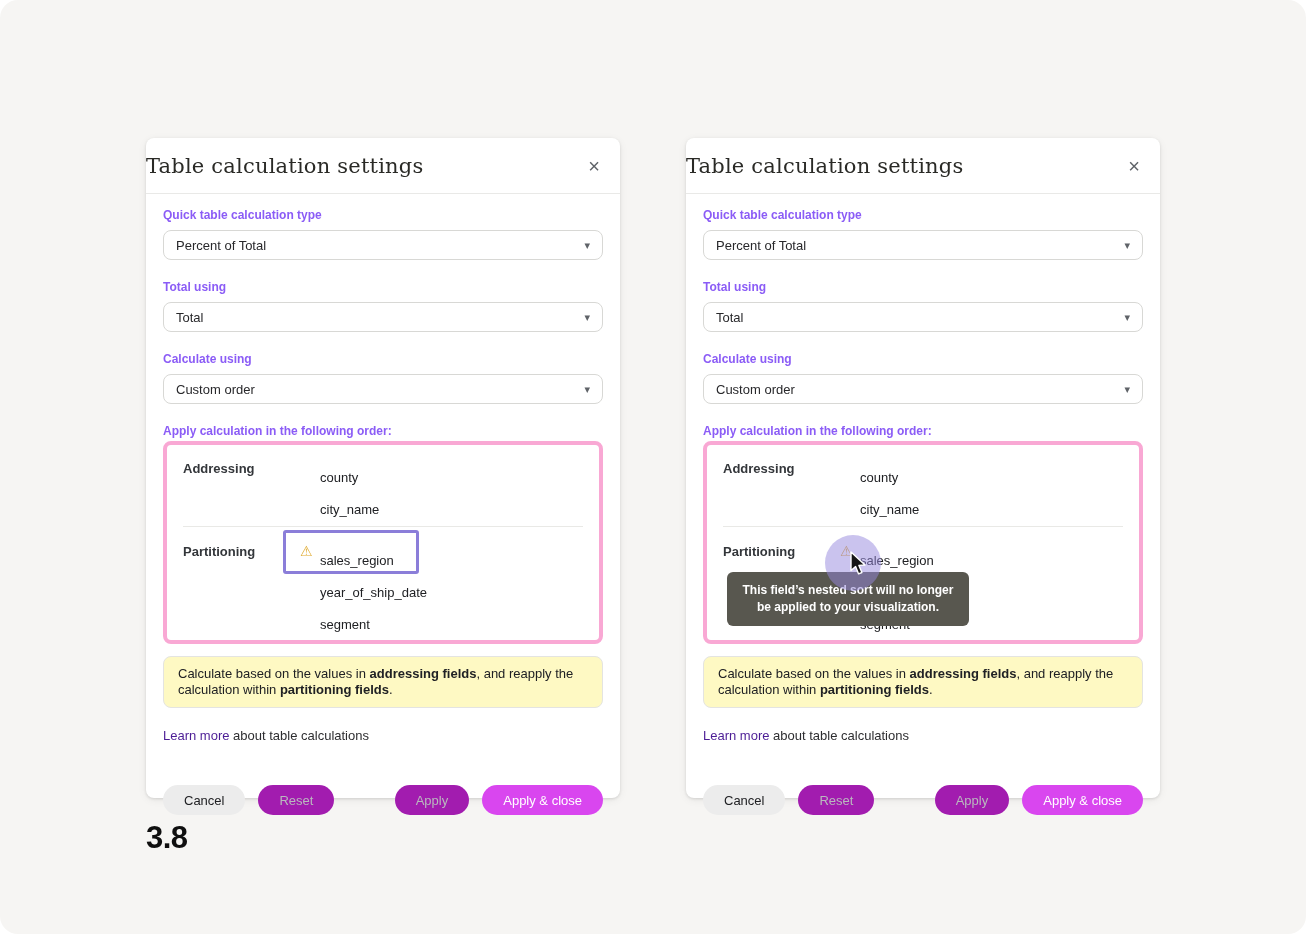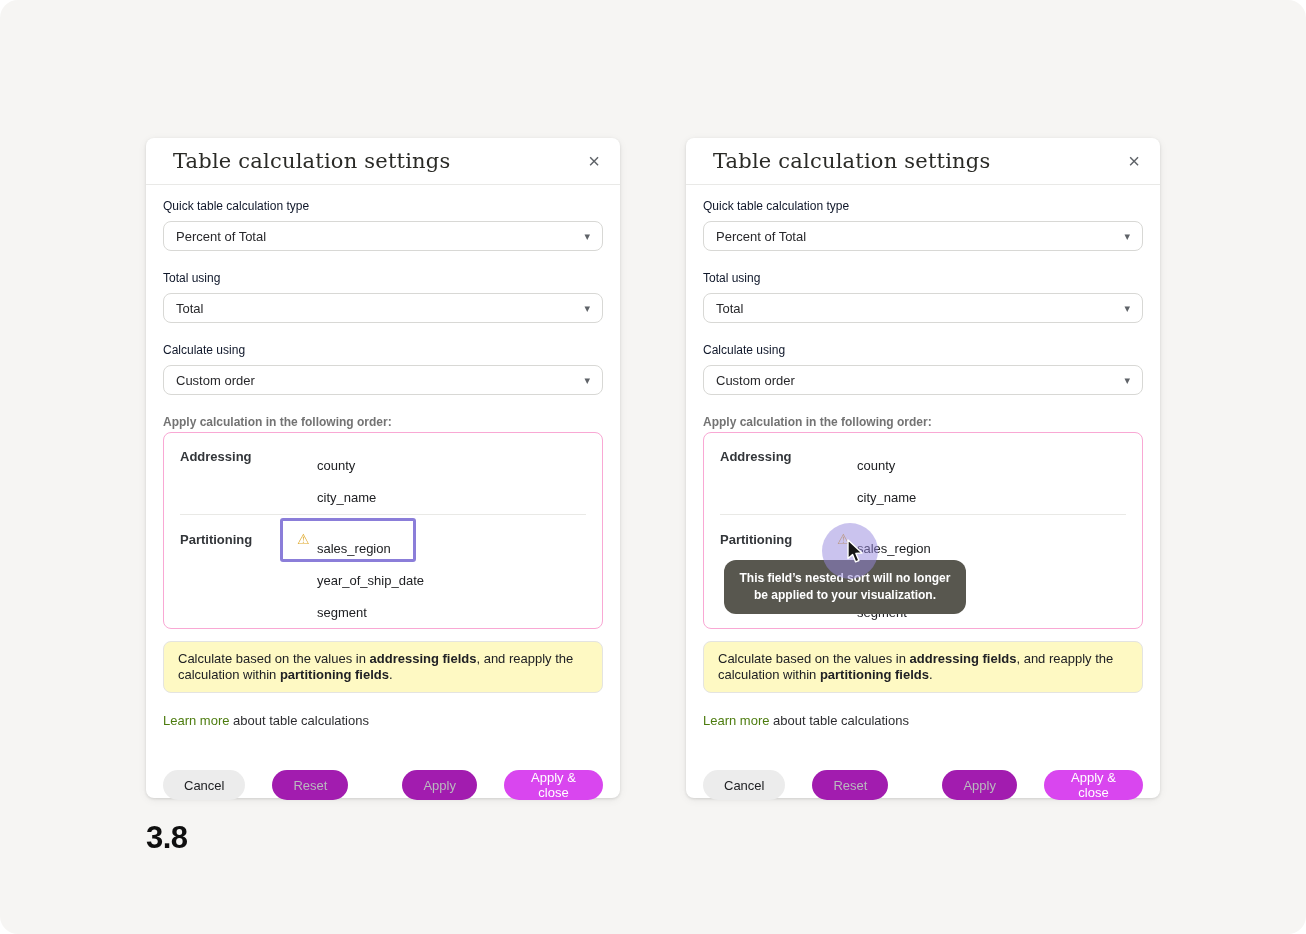--- a/index.html
+++ b/index.html
@@ -8,66 +8,66 @@
   .canvas {
     position:absolute; inset:0; background:#f6f5f3; border-radius:18px; overflow:hidden;
   }
   .dialog {
     position:absolute; top:138px; width:474px; height:660px; background:#fff;
     border-radius:8px; box-shadow:0 1px 3px rgba(0,0,0,0.12), 0 2px 10px rgba(0,0,0,0.06);
   }
   .dialog.left { left:146px; }
   .dialog.right { left:686px; }
   .dlg-header {
-    height:47px; display:flex; align-items:center; justify-content:space-between;
-    padding:0 20px 0 27px; border-bottom:1px solid #e9e9e7;
+    height:56px; display:flex; align-items:center; justify-content:space-between;
+    padding:0 20px 0 0; border-bottom:1px solid #e9e9e7;
   }
   .dlg-title {
     font-family:"DejaVu Serif", serif; font-weight:400; font-size:21px; color:#2a2a26;
     letter-spacing:0.2px;
   }
   .close-btn { font-size:20px; color:#5f6368; line-height:1; cursor:default; }
   .dlg-body { padding:14px 17px 0 17px; }
-  .flabel { font-size:12px; font-weight:400; color:#0f172a; margin-bottom:7px; line-height:15px; }
+  .flabel { font-size:12px; font-weight:700; color:#8b5cf6; margin-bottom:7px; line-height:15px; }
   .select {
     height:30px; border:1px solid #d8d8d5; border-radius:8px; background:#fff;
     display:flex; align-items:center; justify-content:space-between;
     padding:4px 12px; font-size:13px; color:#28282b; margin-bottom:20px;
   }
   .caret { font-size:11px; color:#5f6368; }
-  .order-label { font-size:12px; font-weight:700; color:#737373; margin-bottom:2px; line-height:15px; }
-  .order-box { border:1px solid #f9a8d4; border-radius:8px; padding:8px 16px; }
+  .order-label { font-size:12px; font-weight:700; color:#8b5cf6; margin-bottom:2px; line-height:15px; }
+  .order-box { border:4px solid #f9a8d4; border-radius:8px; padding:8px 16px; }
   .order-row { display:flex; }
   .gname { width:137px; flex-shrink:0; font-size:13px; font-weight:700; color:#33363a; line-height:32px; }
   .gitems { flex:1; }
   .fitem { height:32px; display:flex; align-items:flex-end; font-size:13px; color:#202124; position:relative; }
   .order-divider { border-top:1px solid #e9e9e6; margin:9px 0; }
   .warn-icon { position:absolute; left:-20px; top:50%; transform:translateY(-54%); font-size:14px; color:#dfa92d; line-height:1; }
   .purple-frame {
     position:absolute; left:-37px; top:-6px; width:136px; height:44px;
     border:3px solid #8b7ed9; border-radius:3px; pointer-events:none;
   }
   .hover-circle {
     position:absolute; left:-35px; top:-1px; width:56px; height:56px; border-radius:50%;
     background:rgba(150,135,222,0.5); z-index:3; pointer-events:none;
   }
   .cursor-icon { position:absolute; left:-11px; top:15px; z-index:4; pointer-events:none; }
   .tooltip {
     position:absolute; left:-133px; top:36px; width:242px; z-index:2;
     background:#58574f; color:#fff; font-size:12px; font-weight:700; line-height:17px;
-    text-align:center; padding:10px 12px; border-radius:12px;
+    text-align:center; padding:10px 12px; border-radius:6px;
   }
   .info-box {
     margin-top:12px; background:#fef9c3; border:1px solid #e4e4e1; border-radius:8px;
     padding:9px 14px; font-size:13px; line-height:16px; color:#202124;
   }
   .info-box b { font-weight:700; }
   .learn-row { margin-top:20px; font-size:13px; color:#2d2d30; line-height:15px; }
-  .learn-link { color:#4d7c0f; text-decoration:none; }
-  .dlg-footer { margin-top:42px; display:flex; gap:27px; align-items:center; }
+  .learn-link { color:#4c1d95; text-decoration:none; }
+  .dlg-footer { margin-top:42px; display:flex; gap:13px; align-items:center; }
   .btn {
     height:30px; border:none; border-radius:16px; padding:0 21px; font-size:13px;
     font-family:"Liberation Sans", sans-serif; font-weight:500; cursor:default;
   }
   .btn-cancel { background:#ececec; color:#202124; }
   .btn-muted  { background:#a21caf; color:#b9b9be; }
   .btn-apply-close { background:#d946ef; color:#fff; margin-left:0; }
   .spacer { flex:1; }
   .caption {
     position:absolute; left:146px; top:820px; font-size:31px; font-weight:700;

